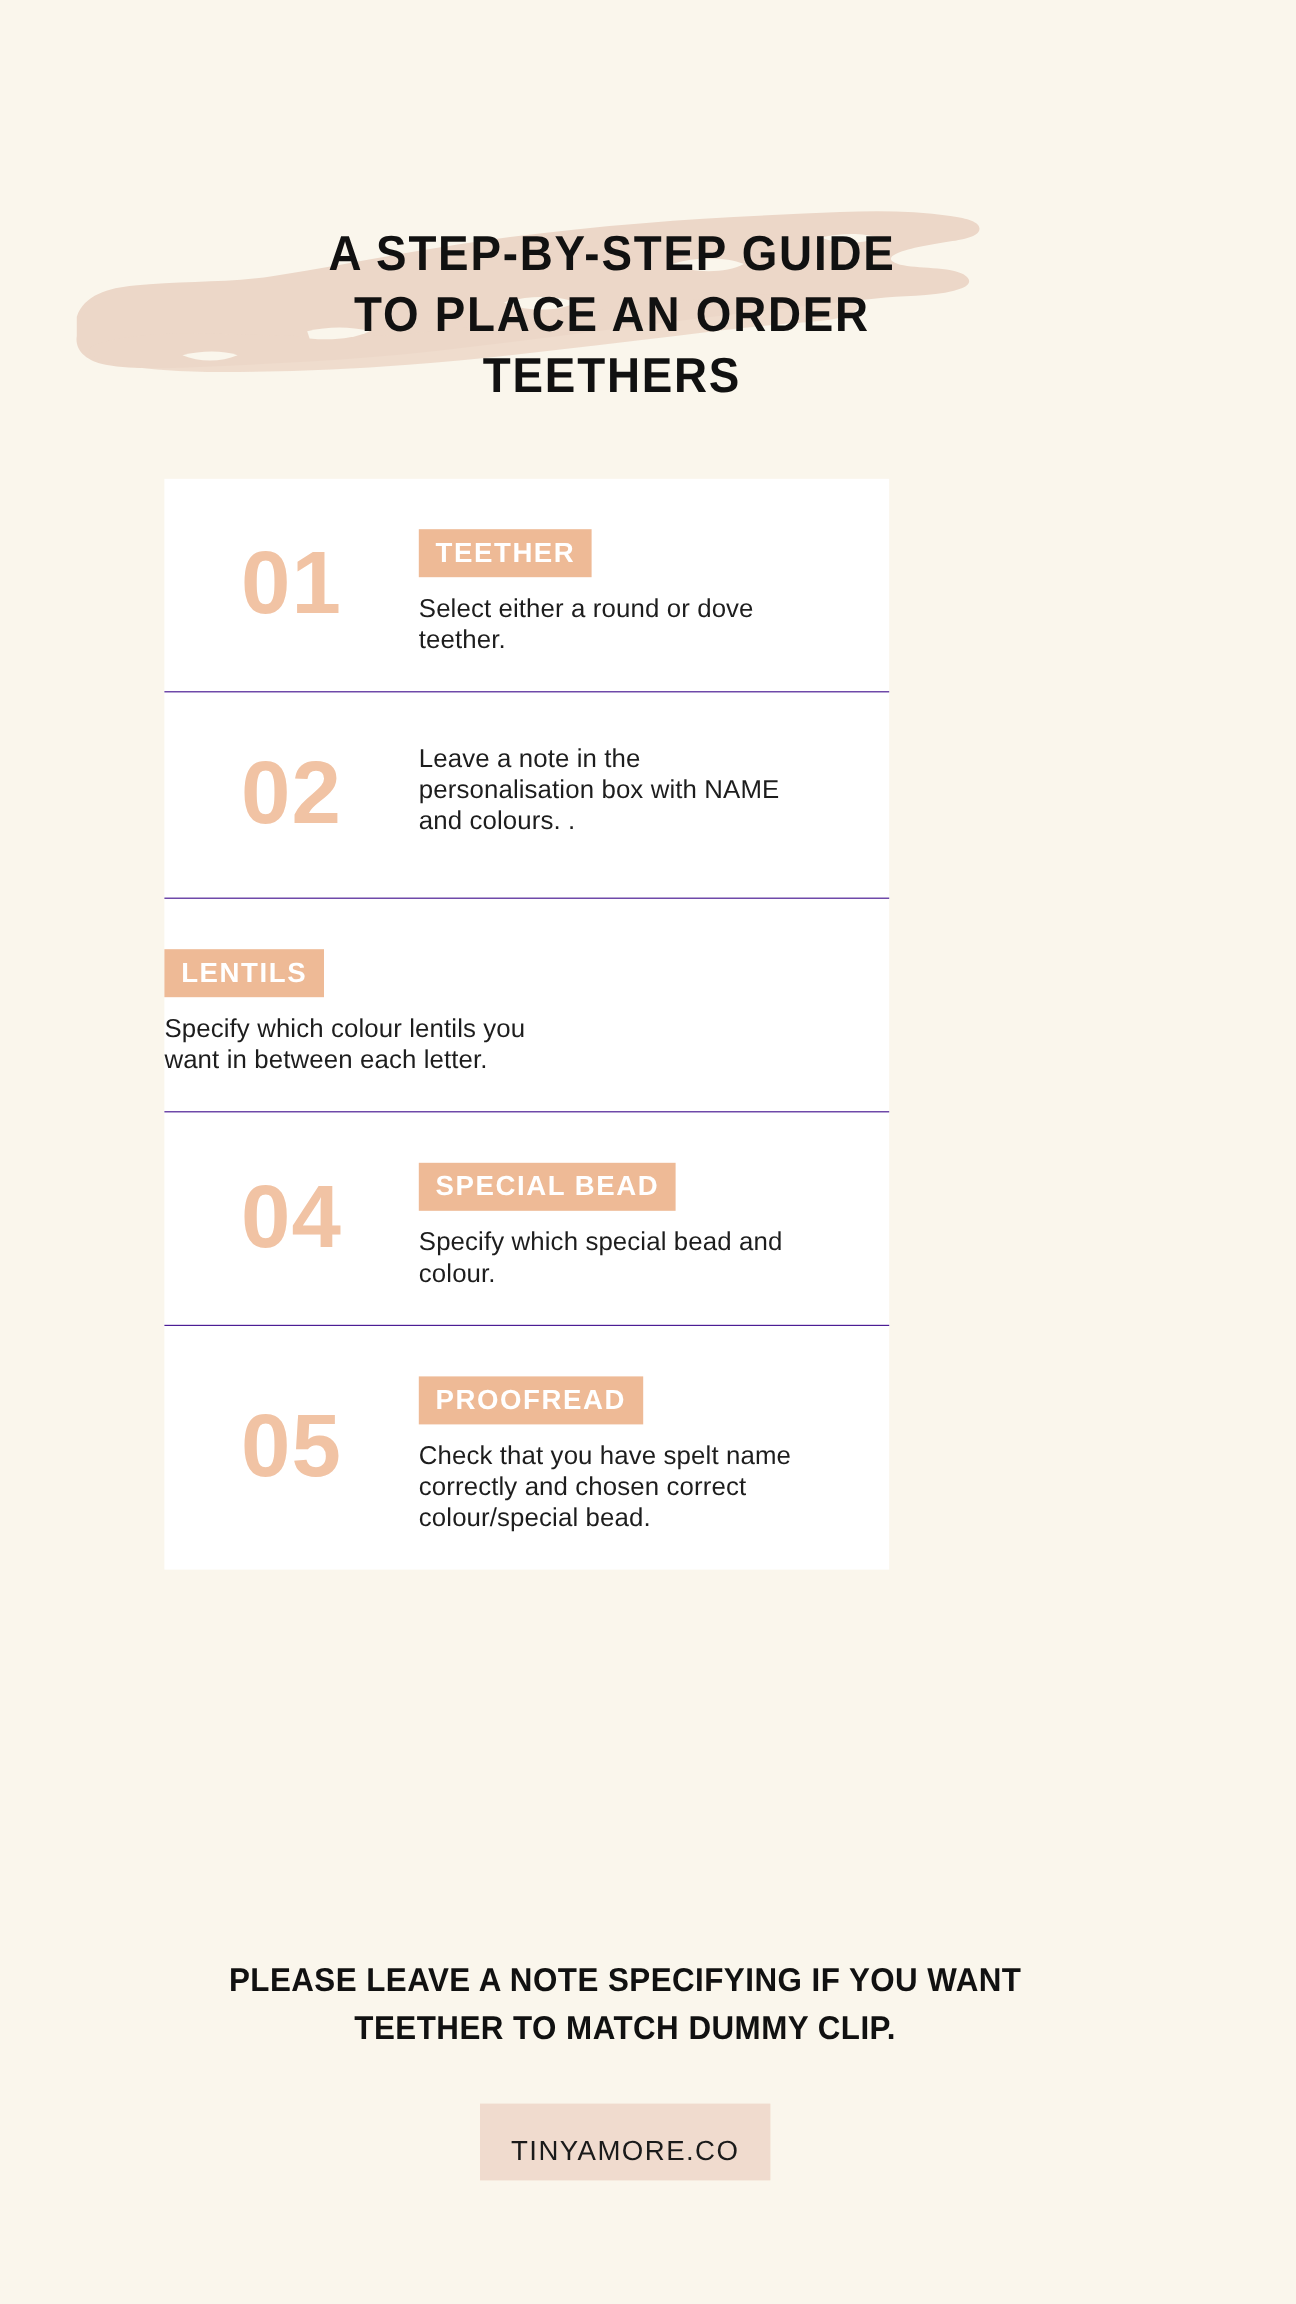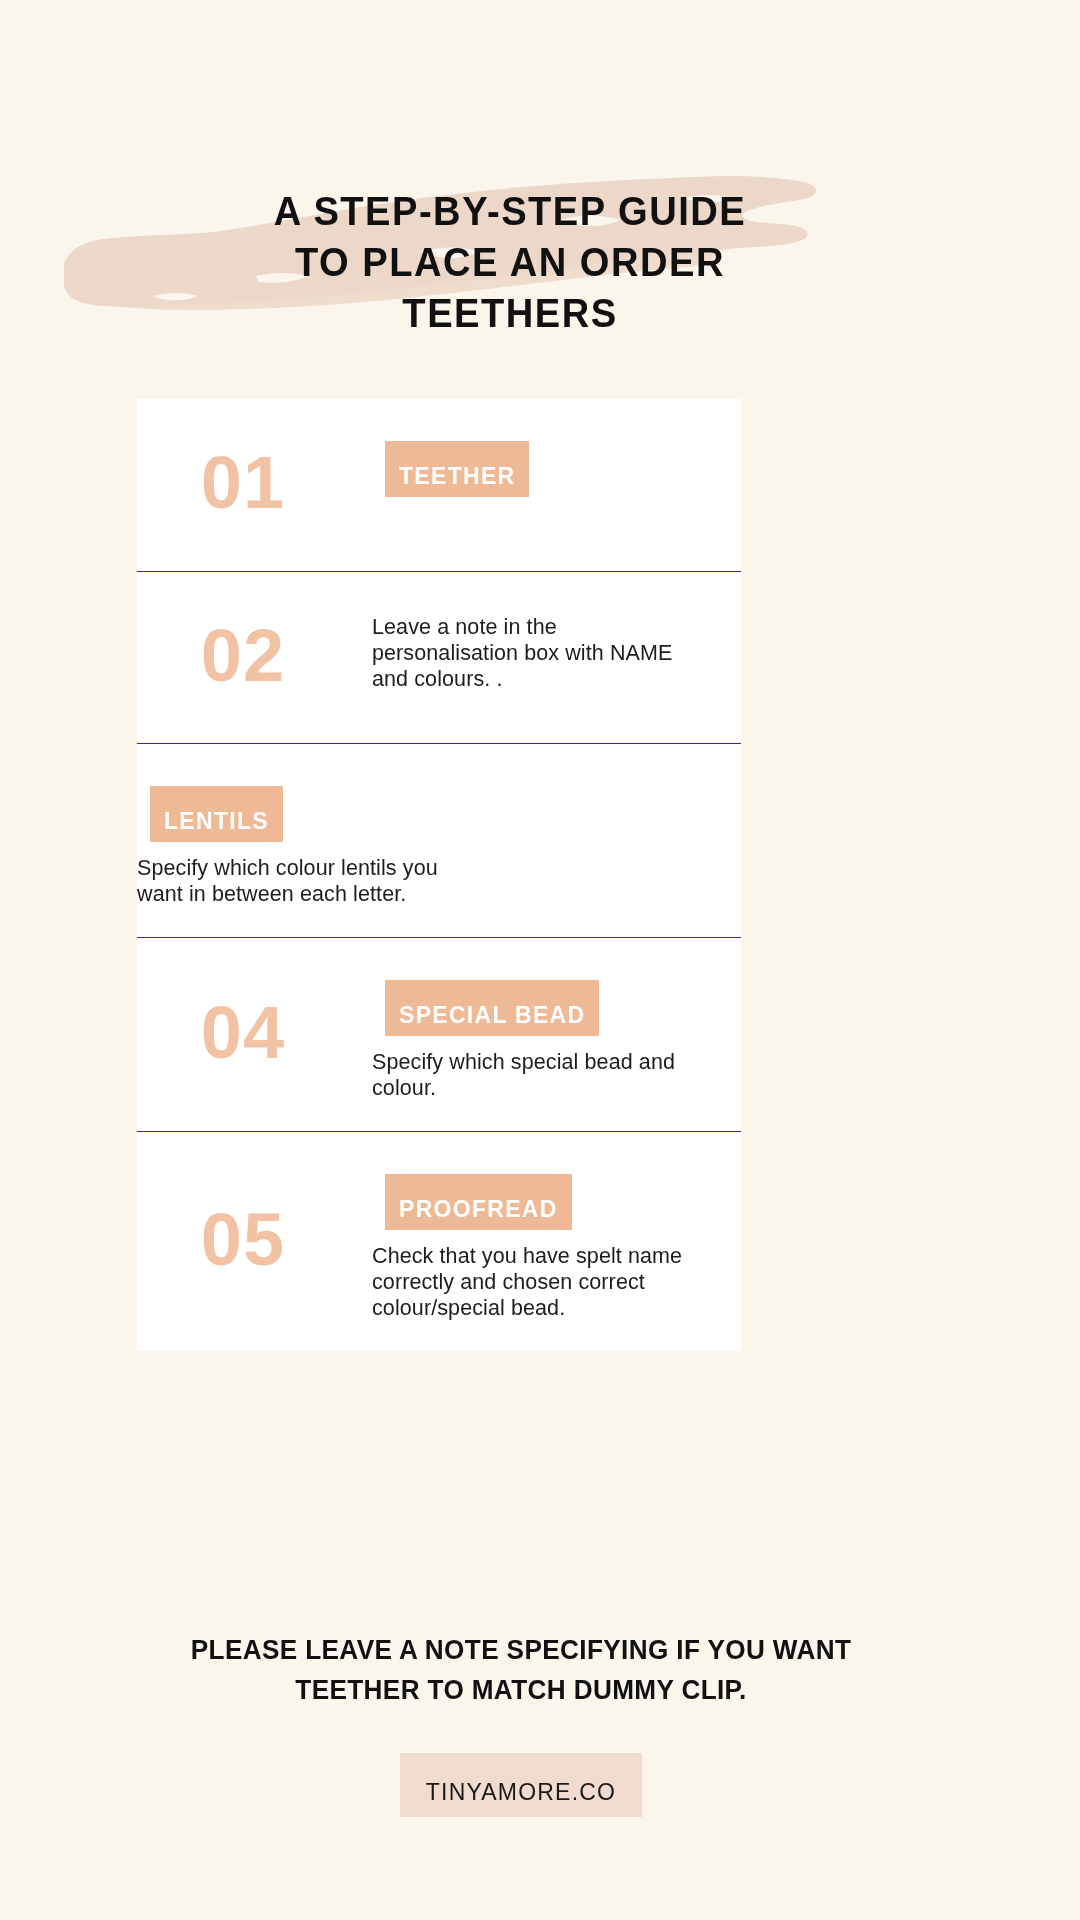--- a/index.html
+++ b/index.html
@@ -65,21 +65,20 @@
     width: 604px;
     background: #ffffff;
   }
 
   .step-row {
     display: flex;
     align-items: flex-start;
     position: relative;
     padding: 0;
     min-height: 172px;
-    gap: 23px;
   }
 
   .step-row + .step-row {
     border-top: 1px solid #4c1d95;
   }
 
   .step-number {
     width: 212px;
     flex: 0 0 212px;
     text-align: center;
@@ -103,24 +102,23 @@
 
   .badge {
     display: inline-block;
     background: #eeba96;
     color: #ffffff;
     font-family: "Liberation Sans", sans-serif;
     font-size: 23px;
     font-weight: 700;
     letter-spacing: 1.3px;
     text-transform: uppercase;
-    padding: 24px 14px 9px 14px;
+    padding: 8px 14px 9px 14px;
     line-height: 1;
     margin-bottom: 13px;
-    margin-left: 13px;
   }
 
   .step-desc {
     font-family: "Liberation Sans", sans-serif;
     font-size: 21.5px;
     font-weight: 400;
     color: #1d1d1d;
     line-height: 26px;
     letter-spacing: 0.1px;
     white-space: pre-line;
@@ -195,20 +193,22 @@
     <div class="title-line">TEETHERS</div>
   </div>
 </div>
 
 <div class="steps-card">
 
   <div class="step-row">
     <div class="step-number">01</div>
     <div class="step-body">
       <div class="badge">TEETHER</div>
+      <div class="step-desc">Select either a round or dove
+teether.</div>
     </div>
   </div>
 
   <div class="step-row">
     <div class="step-number">02</div>
     <div class="step-body">
       <div class="step-desc">Leave a note in the
 personalisation box with NAME
 and colours. .</div>
     </div>

